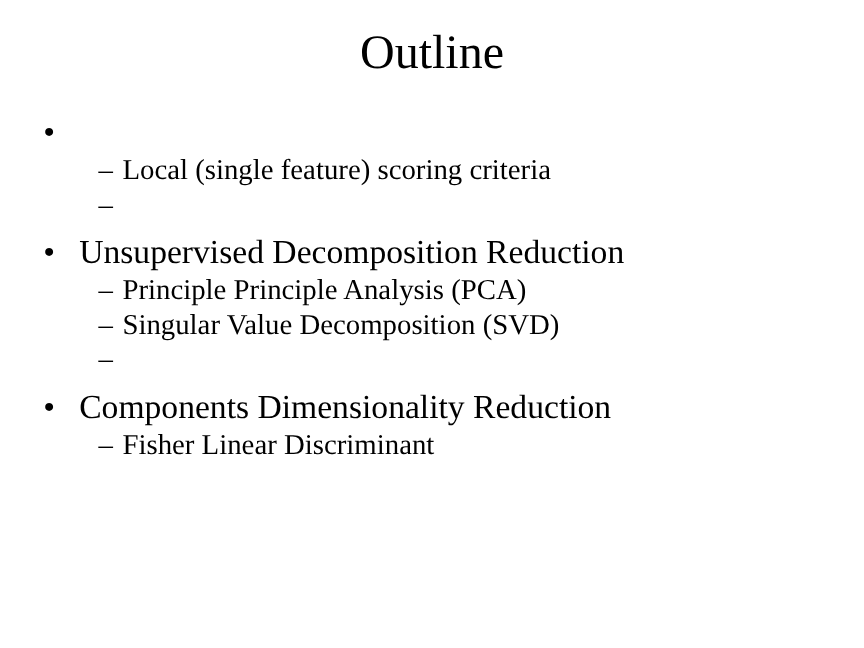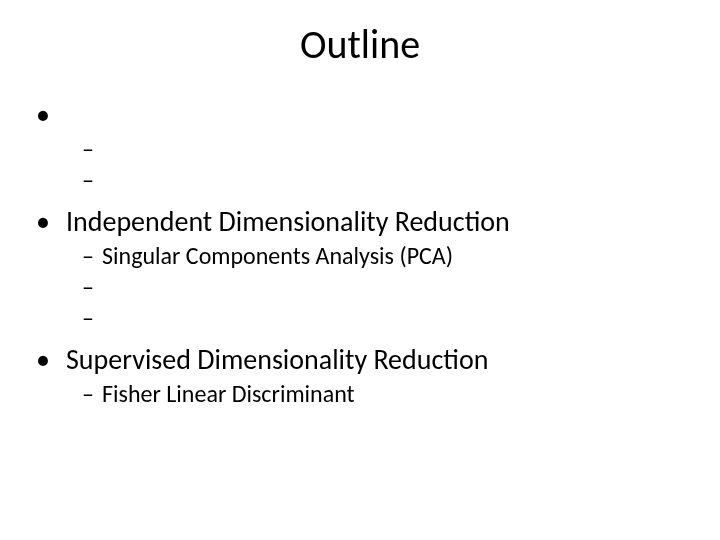--- a/index.html
+++ b/index.html
@@ -11,20 +11,21 @@
       color: #000;
       background: #fff;
       box-sizing: border-box;
       overflow: hidden;
     }
     .slide {
       width: 720px;
       height: 540px;
       padding: 20px 0 0 0;
       box-sizing: border-box;
+      font-family: Liberation Serif, serif;
     }
     .title {
       text-align: center;
       font-size: 40px;
       font-weight: 400;
       margin: 0 0 28px 0;
     }
     .content {
       padding-left: 30px;
     }
@@ -59,47 +60,49 @@
 <div class="slide">
   <div class="title">Outline</div>
   <div class="content">
 
     <div class="group">
       <div class="level1">
         <span class="level1-bullet">•</span>
       </div>
       <div class="level2">
         <span class="level2-bullet">–</span>
+        <span>Local (single feature) scoring criteria</span>
       </div>
       <div class="level2">
         <span class="level2-bullet">–</span>
       </div>
     </div>
 
     <div class="group">
       <div class="level1">
         <span class="level1-bullet">•</span>
-        <span>Independent Dimensionality Reduction</span>
+        <span>Unsupervised Decomposition Reduction</span>
       </div>
       <div class="level2">
         <span class="level2-bullet">–</span>
-        <span>Singular Components Analysis (PCA)</span>
+        <span>Principle Principle Analysis (PCA)</span>
       </div>
       <div class="level2">
         <span class="level2-bullet">–</span>
+        <span>Singular Value Decomposition (SVD)</span>
       </div>
       <div class="level2">
         <span class="level2-bullet">–</span>
       </div>
     </div>
 
     <div class="group">
       <div class="level1">
         <span class="level1-bullet">•</span>
-        <span>Supervised Dimensionality Reduction</span>
+        <span>Components Dimensionality Reduction</span>
       </div>
       <div class="level2">
         <span class="level2-bullet">–</span>
         <span>Fisher Linear Discriminant</span>
       </div>
     </div>
 
   </div>
 </div>
 

